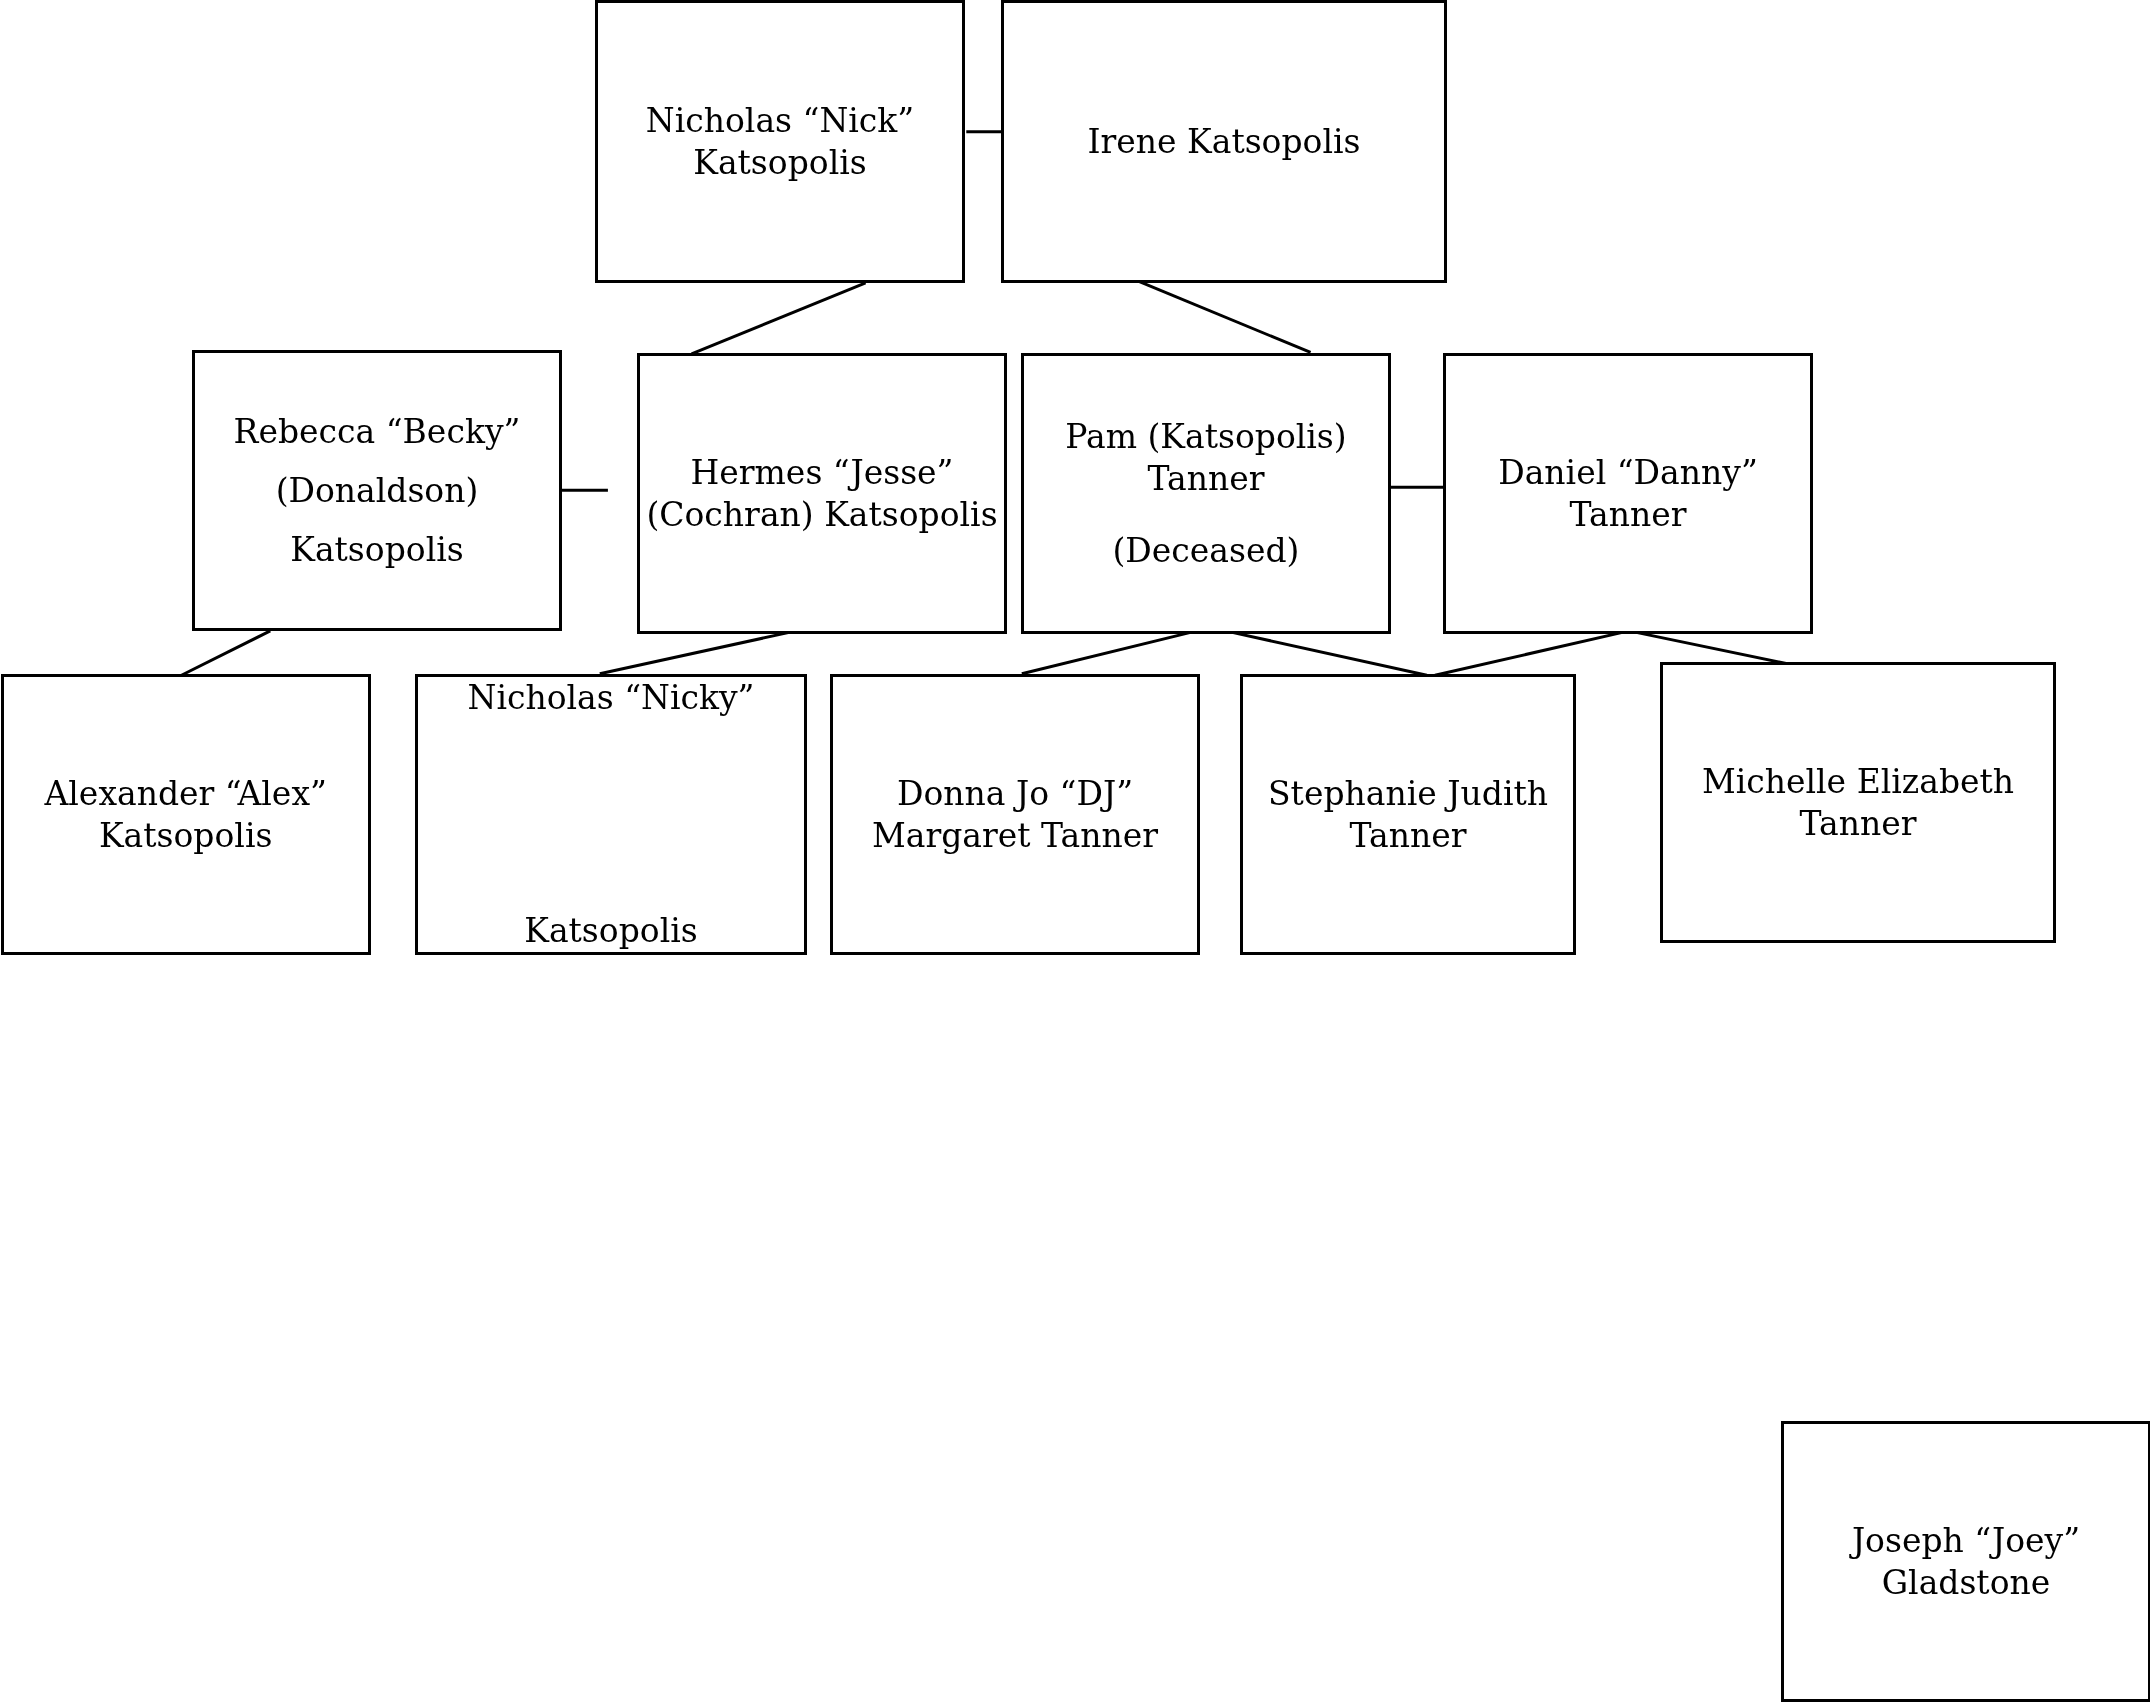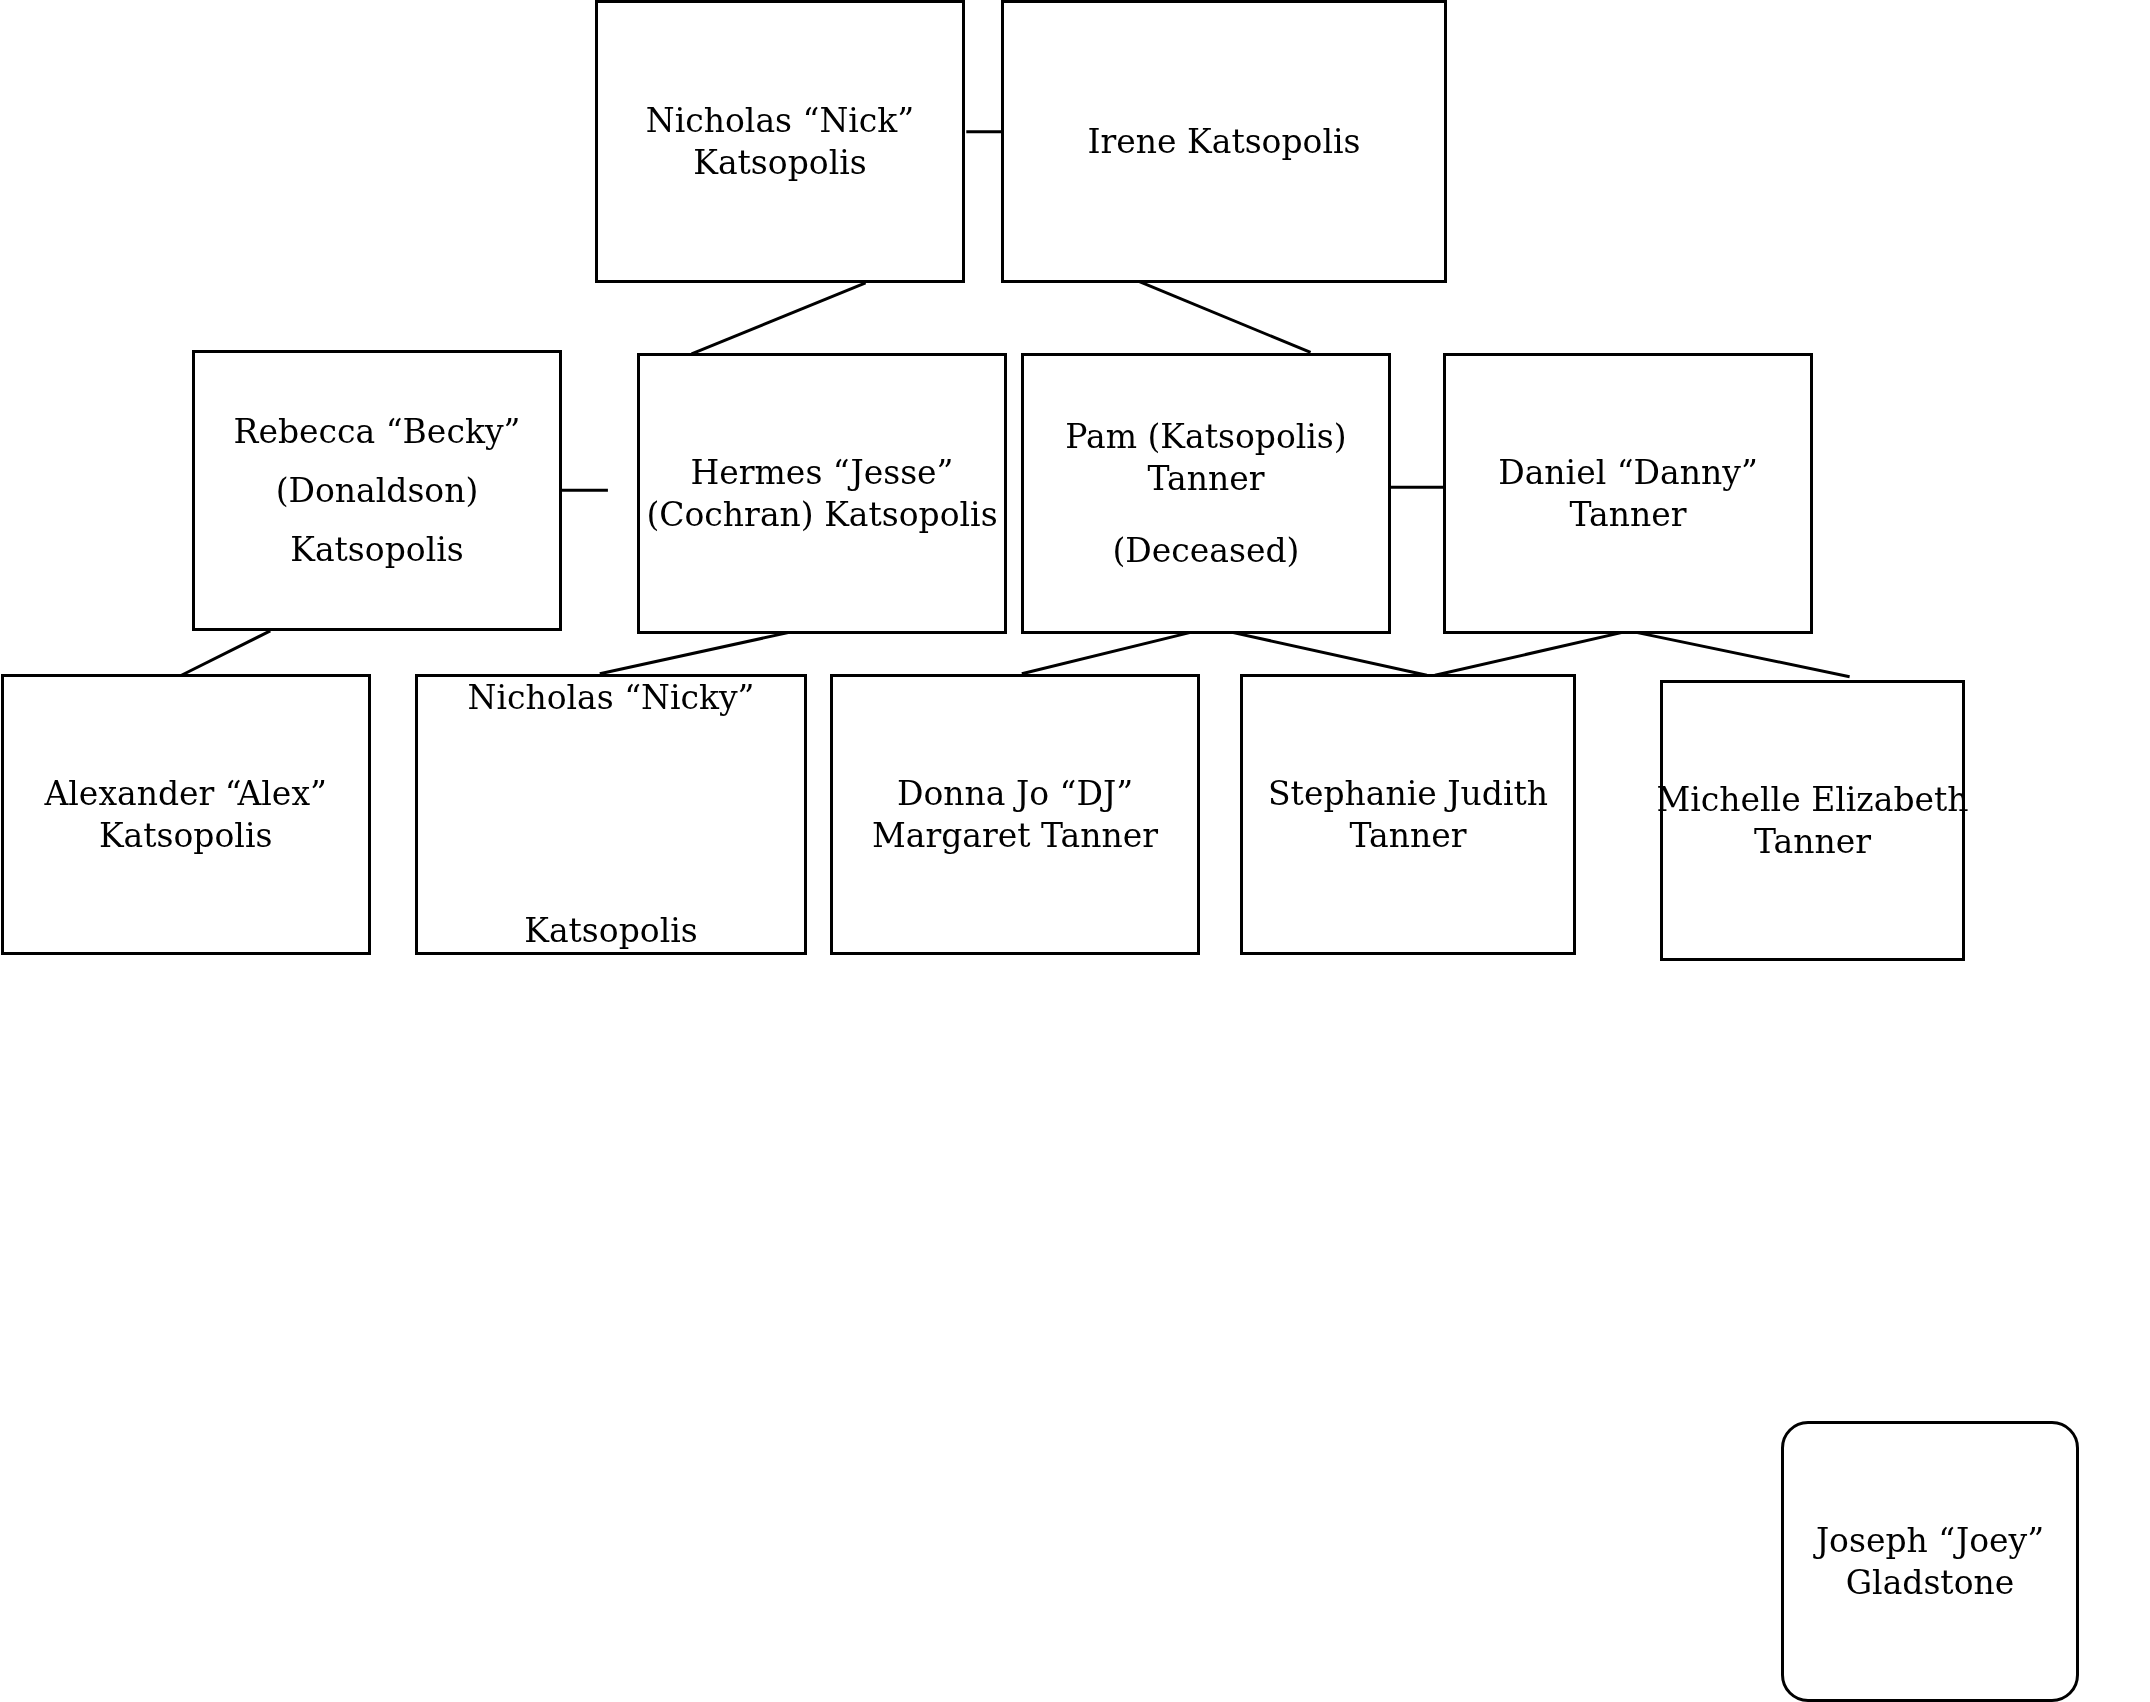--- a/index.html
+++ b/index.html
@@ -72,22 +72,22 @@
 <div class="box" style="left:830px;top:674px;width:370px;height:281px;">
   <span class="line">Donna Jo “DJ”</span>
   <span class="line">Margaret Tanner</span>
 </div>
 
 <div class="box" style="left:1240px;top:674px;width:336px;height:281px;">
   <span class="line">Stephanie Judith</span>
   <span class="line">Tanner</span>
 </div>
 
-<div class="box" style="left:1660px;top:680px;width:305px;height:281px;">
+<div class="box" style="left:1660px;top:662px;width:396px;height:281px;">
   <span class="line">Michelle Elizabeth</span>
   <span class="line">Tanner</span>
 </div>
 
-<div class="box" style="left:1781px;top:1421px;width:298px;height:281px;border-radius:27px;">
+<div class="box" style="left:1781px;top:1421px;width:370px;height:281px;">
   <span class="line">Joseph “Joey”</span>
   <span class="line">Gladstone</span>
 </div>
 
 
 </body></html>

